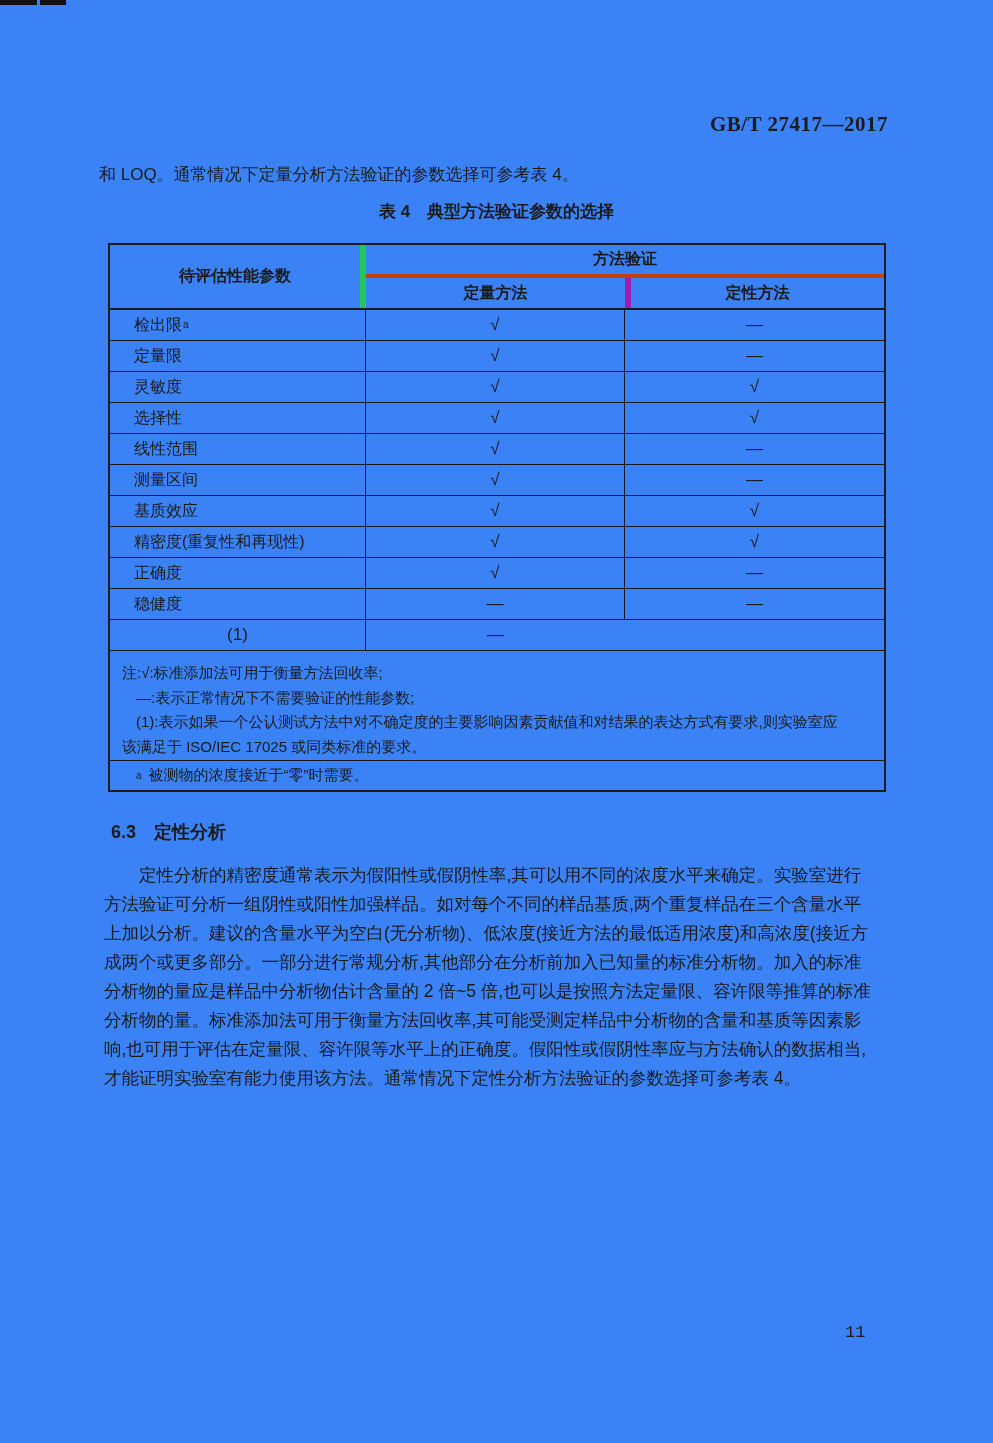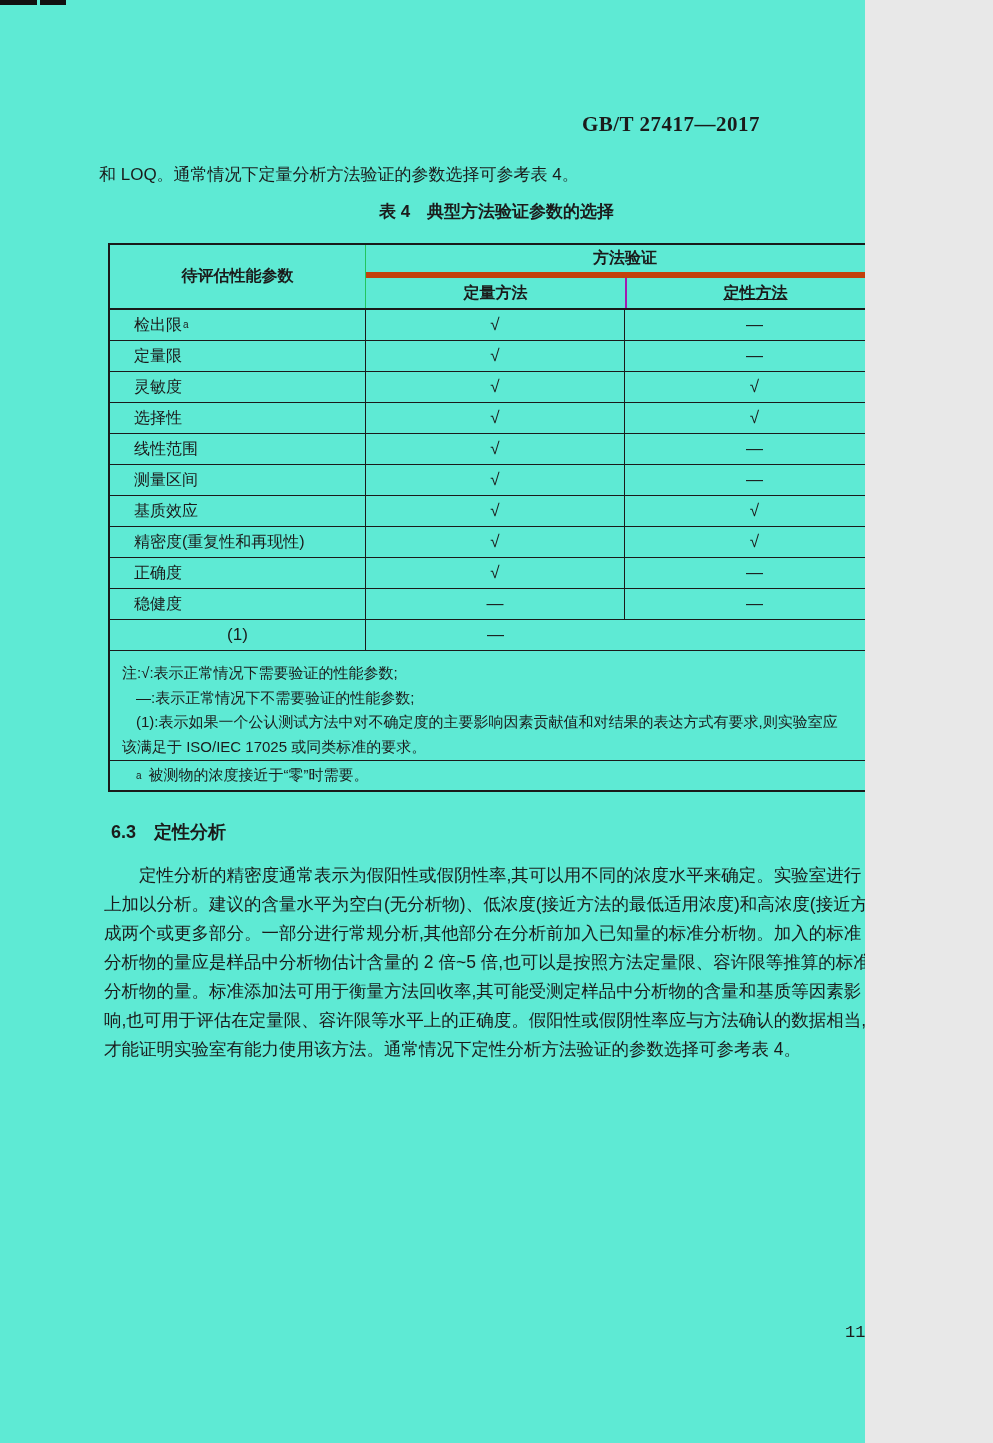--- a/index.html
+++ b/index.html
@@ -1,21 +1,21 @@
 <!DOCTYPE html>
 <html><head>
 <meta charset="utf-8">
 <style>
   * { margin: 0; padding: 0; box-sizing: border-box; }
   html, body { background: #e8e8e8; }
   .page {
     position: relative;
-    width: 865px;
+    width: 993px;
     height: 1443px;
-    background: #5eead4;
+    background: #3b82f6;
     color: #1b1b1b;
     font-family: "Liberation Sans", "DejaVu Sans", sans-serif;
     overflow: hidden;
   }
   
   .scan-mark-1 { position: absolute; left: 0; top: 0; width: 37px; height: 5px; background: #111; }
   .scan-mark-2 { position: absolute; left: 40px; top: 0; width: 26px; height: 5px; background: #111; }
 
   .doc-code {
     position: absolute;
@@ -45,24 +45,24 @@
     border: 2px solid #1a1a1a;
     font-size: 16px;
   }
   .thead {
     display: grid;
     grid-template-columns: 256px 259px 1fr;
     grid-template-rows: 33px 30px;
     border-bottom: 2px solid #1a1a1a;
   }
   .th { display: flex; align-items: center; justify-content: center; font-weight: bold; }
-  .th-param { grid-column: 1; grid-row: 1 / span 2; border-right: 1px solid #22c55e; }
-  .th-group { grid-column: 2 / span 2; grid-row: 1; border-bottom: 6px solid #c2410c; }
+  .th-param { grid-column: 1; grid-row: 1 / span 2; border-right: 6px solid #22c55e; }
+  .th-group { grid-column: 2 / span 2; grid-row: 1; border-bottom: 4px solid #c2410c; }
   .th-sub1  { grid-column: 2; grid-row: 2; }
-  .th-sub2  { grid-column: 3; grid-row: 2; border-left: 2px solid #a21caf; text-decoration: underline; }
+  .th-sub2  { grid-column: 3; grid-row: 2; border-left: 6px solid #a21caf; }
 
   .trow {
     display: grid;
     grid-template-columns: 256px 259px 1fr;
     height: 31px;
     border-bottom: 1px solid #1a1a1a;
   }
   .cell { display: flex; align-items: center; }
   .cell.param { padding-left: 24px; border-right: 1px solid #1a1a1a; }
   .cell.param sup { font-size: 10px; line-height: 0; margin-left: 1px; }
@@ -180,38 +180,39 @@
           <div class="cell val">—</div>
           <div class="cell val qual">—</div>
         </div>
         <div class="trow">
           <div class="cell val">(1)</div>
           <div class="cell val qual">—</div>
         </div>
       </div>
 
     <div class="tnotes">
-        <div class="note-line">注:√:表示正常情况下需要验证的性能参数;</div>
+        <div class="note-line">注:√:标准添加法可用于衡量方法回收率;</div>
         <div class="note-line indent">—:表示正常情况下不需要验证的性能参数;</div>
         <div class="note-line indent">(1):表示如果一个公认测试方法中对不确定度的主要影响因素贡献值和对结果的表达方式有要求,则实验室应</div>
         <div class="note-line">该满足于 ISO/IEC 17025 或同类标准的要求。</div>
       </div>
 
     <div class="tfoot-note">
       <sup>a</sup>
       <span>被测物的浓度接近于“零”时需要。</span>
     </div>
   </div>
 
   <div class="sec-heading">
     <span class="sec-no">6.3</span><span>定性分析</span>
   </div>
 
   <div class="sec-par">
       <div class="par-line first">定性分析的精密度通常表示为假阳性或假阴性率,其可以用不同的浓度水平来确定。实验室进行</div>
+      <div class="par-line">方法验证可分析一组阴性或阳性加强样品。如对每个不同的样品基质,两个重复样品在三个含量水平</div>
       <div class="par-line">上加以分析。建议的含量水平为空白(无分析物)、低浓度(接近方法的最低适用浓度)和高浓度(接近方</div>
       <div class="par-line">成两个或更多部分。一部分进行常规分析,其他部分在分析前加入已知量的标准分析物。加入的标准</div>
       <div class="par-line">分析物的量应是样品中分析物估计含量的 2 倍~5 倍,也可以是按照方法定量限、容许限等推算的标准</div>
       <div class="par-line">分析物的量。标准添加法可用于衡量方法回收率,其可能受测定样品中分析物的含量和基质等因素影</div>
       <div class="par-line">响,也可用于评估在定量限、容许限等水平上的正确度。假阳性或假阴性率应与方法确认的数据相当,</div>
       <div class="par-line">才能证明实验室有能力使用该方法。通常情况下定性分析方法验证的参数选择可参考表 4。</div>
     </div>
 
   <div class="page-number">11</div>
 </div>

